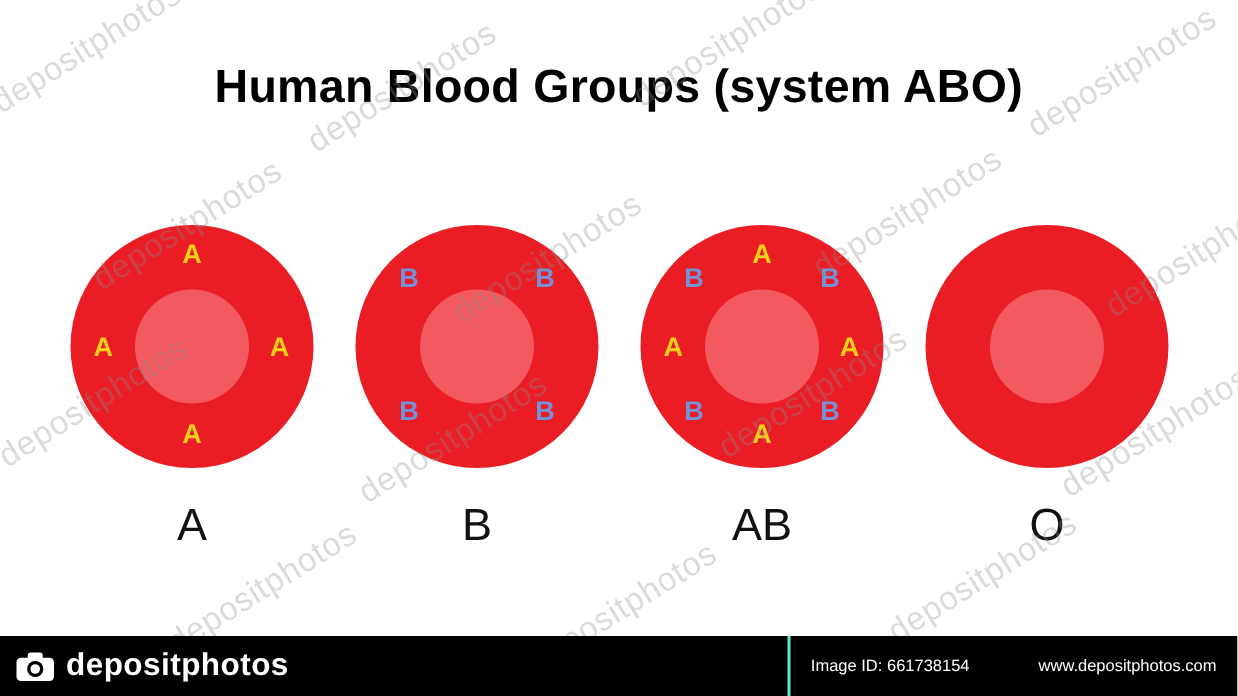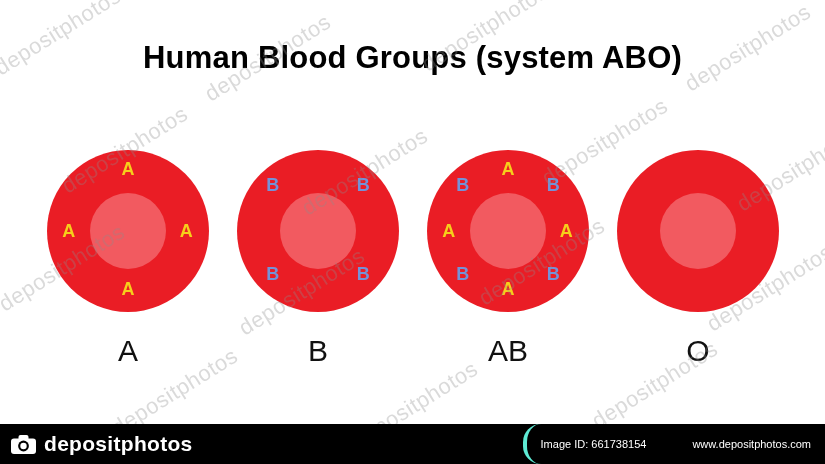--- a/index.html
+++ b/index.html
@@ -63,23 +63,22 @@
     display: flex; align-items: center; justify-content: space-between;
     box-sizing: border-box;
   }
   .footer-logo { display: flex; align-items: center; gap: 7px; padding-left: 10px; }
   .camera { display: inline-flex; align-items: center; }
   .footer-logo-text {
     color: #fff; font-size: 21px; font-weight: bold; letter-spacing: 0.3px;
   }
   .footer-right {
     display: flex; align-items: center; height: 100%;
-    border-left: 4px solid #5eead4; padding: 0 14px; gap: 46px;
+    border-left: 2px solid #5eead4; padding: 0 14px; gap: 46px;
     box-sizing: border-box;
-    border-radius: 18px;
   }
   .footer-meta { color: #fff; font-size: 11px; }
 </style>
 </head>
 <body>
 
 <div class="canvas">
 
   <h1 class="title">Human Blood Groups (system ABO)</h1>
 

